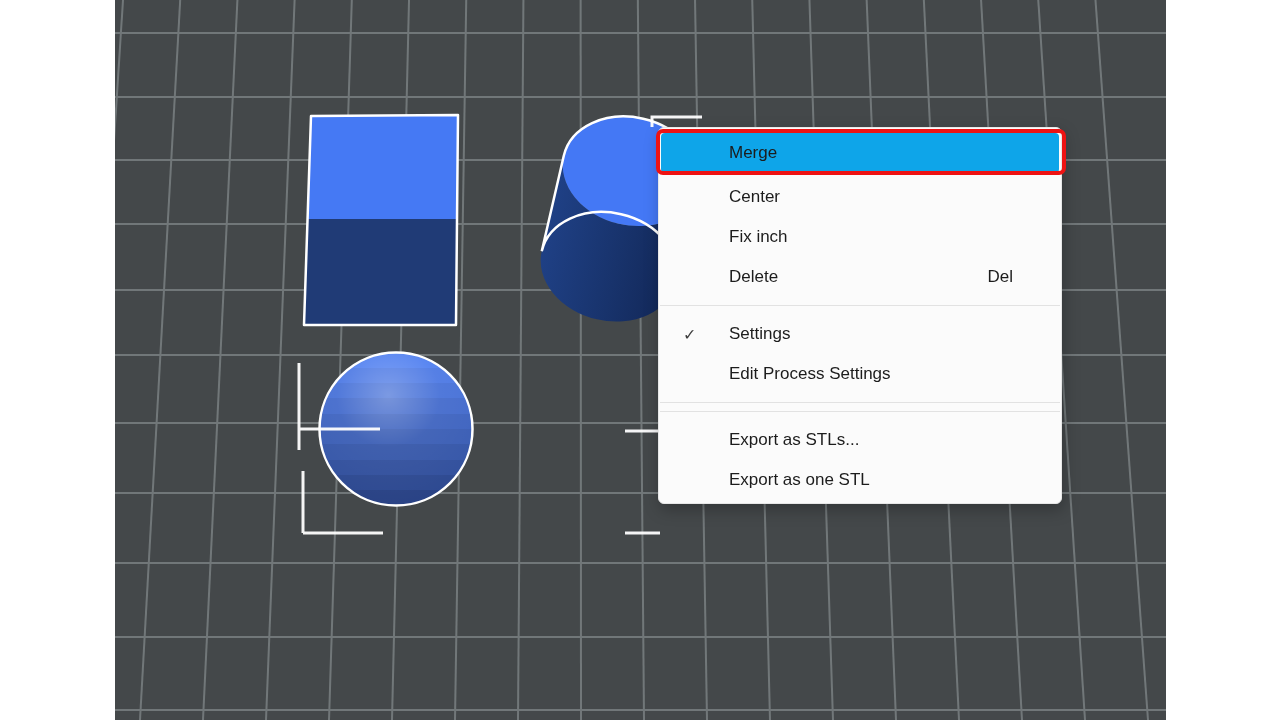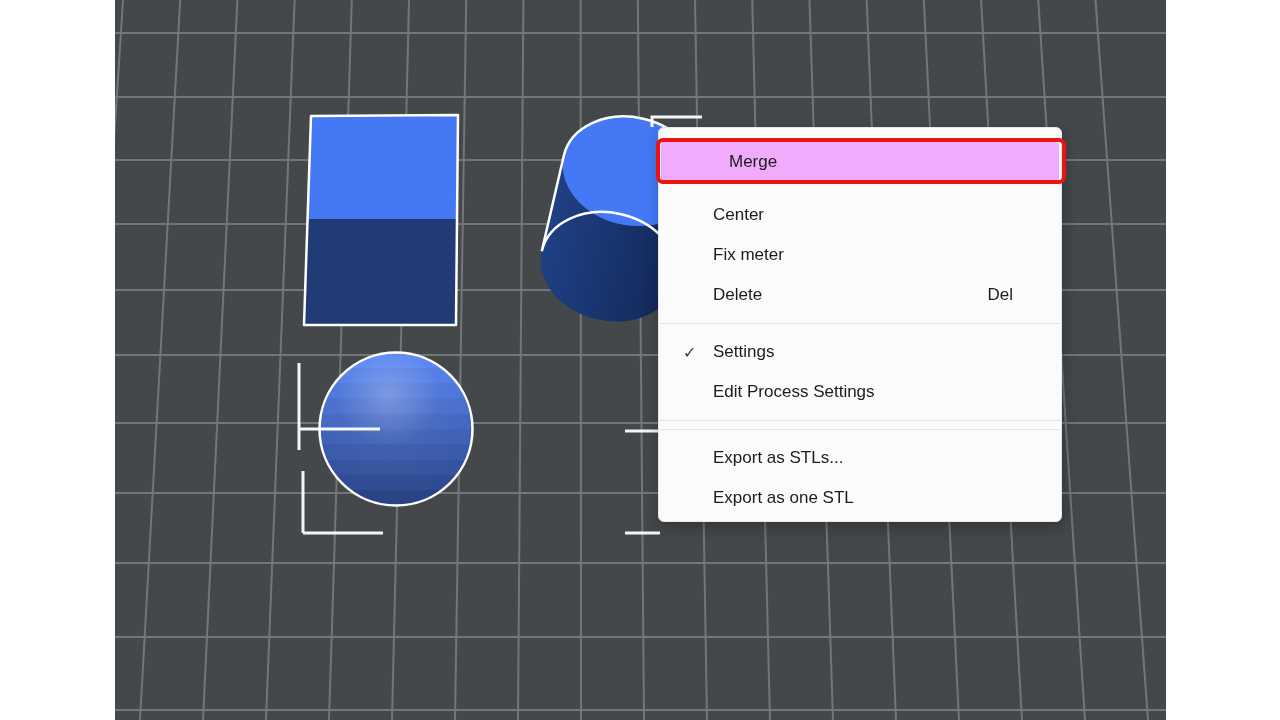--- a/index.html
+++ b/index.html
@@ -5,24 +5,24 @@
   html,body{margin:0;padding:0;background:#ffffff;}
   .stage{position:relative;width:1280px;height:720px;background:#ffffff;overflow:hidden;
          font-family:"Liberation Sans",sans-serif;}
   .viewport-svg{position:absolute;left:115px;top:0;width:1051px;height:720px;display:block;}
 
   
   .context-menu{position:absolute;left:658px;top:127px;width:404px;box-sizing:border-box;
     background:#fbfbfb;border:1px solid #e7e7e7;border-radius:6px;
     box-shadow:2px 6px 16px rgba(0,0,0,.25);padding:1px 0 3px;z-index:5;}
   .menu-item{position:relative;height:40px;display:flex;align-items:center;
-    padding:0 48px 0 54px;font-size:17px;color:#1c1c1c;white-space:nowrap;}
+    padding:0 48px 0 70px;font-size:17px;color:#1c1c1c;white-space:nowrap;}
   .menu-item .label{pointer-events:none;}
   .menu-item .shortcut{margin-left:auto;pointer-events:none;}
-  .menu-item.highlighted{background:#f0abfc;border-radius:4px;margin:13px 2px;
+  .menu-item.highlighted{background:#0ea5e9;border-radius:4px;margin:4px 2px;
     padding:0 46px 0 68px;}
   .check{position:absolute;left:24px;top:50%;transform:translateY(-50%);
     font-size:16px;color:#3e3e3e;}
   .menu-separator{height:1px;background:#e2e2e2;margin:8px 1px;}
   .ring{position:absolute;left:-5px;right:-7px;top:-4px;bottom:-2px;
     border:4px solid #ee1313;border-radius:7px;pointer-events:none;z-index:2;}
 </style>
 </head>
 <body>
 
@@ -127,21 +127,21 @@
 
   <div class="context-menu">
       <div class="menu-item highlighted">
         <span class="label">Merge</span>
         <div class="ring" style="border-color: rgb(238, 19, 19);"></div>
       </div>
       <div class="menu-item">
         <span class="label">Center</span>
       </div>
       <div class="menu-item">
-        <span class="label">Fix meter</span>
+        <span class="label">Fix inch</span>
       </div>
       <div class="menu-item">
         <span class="label">Delete</span>
         <span class="shortcut">Del</span>
       </div>
       <div class="menu-separator"></div>
       <div class="menu-item">
         <span class="check">✓</span>
         <span class="label">Settings</span>
       </div>

